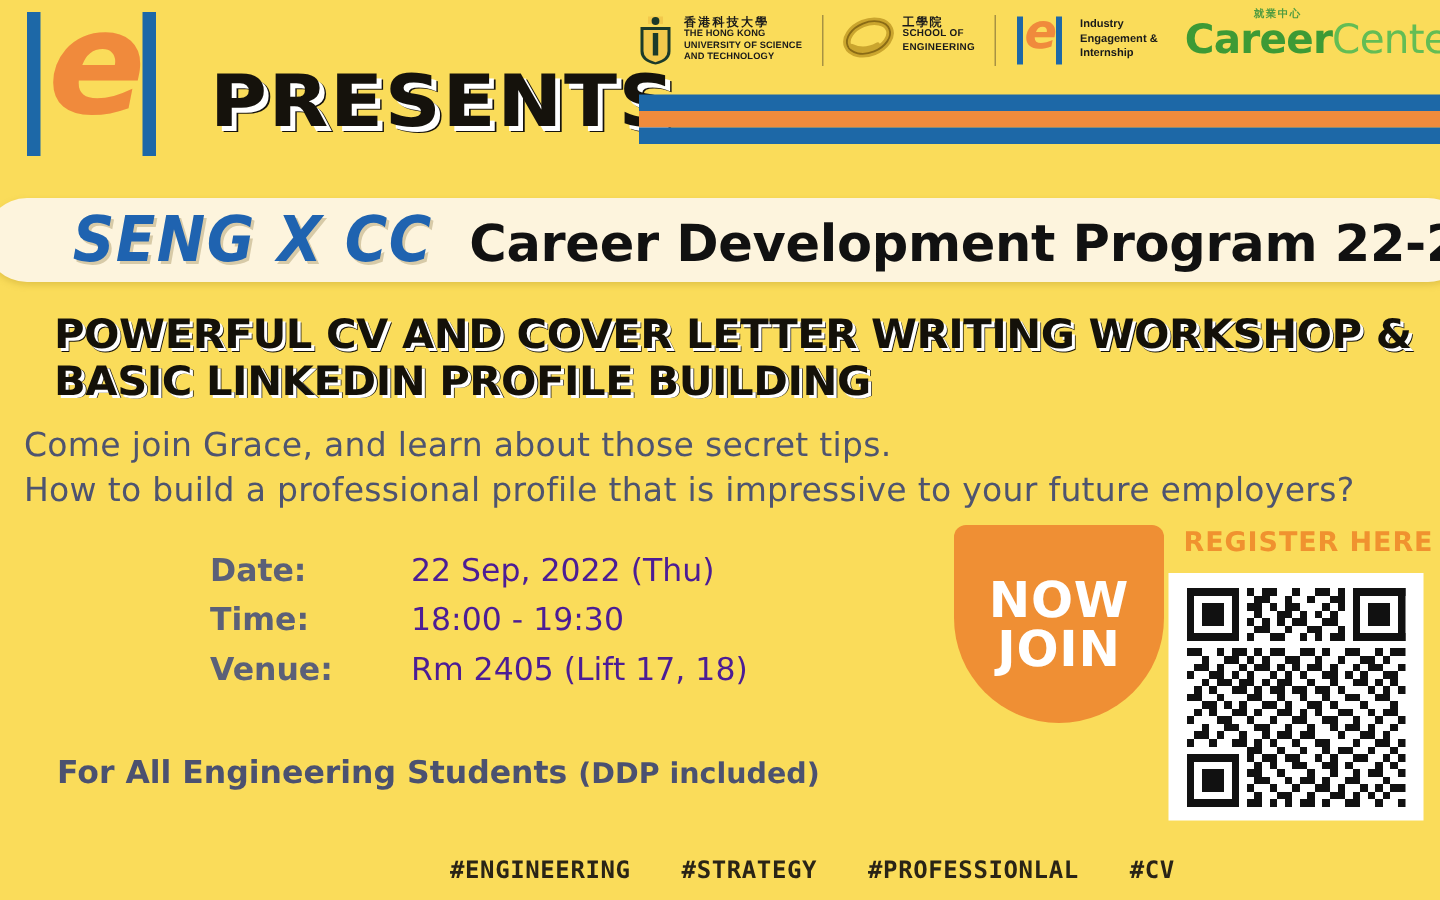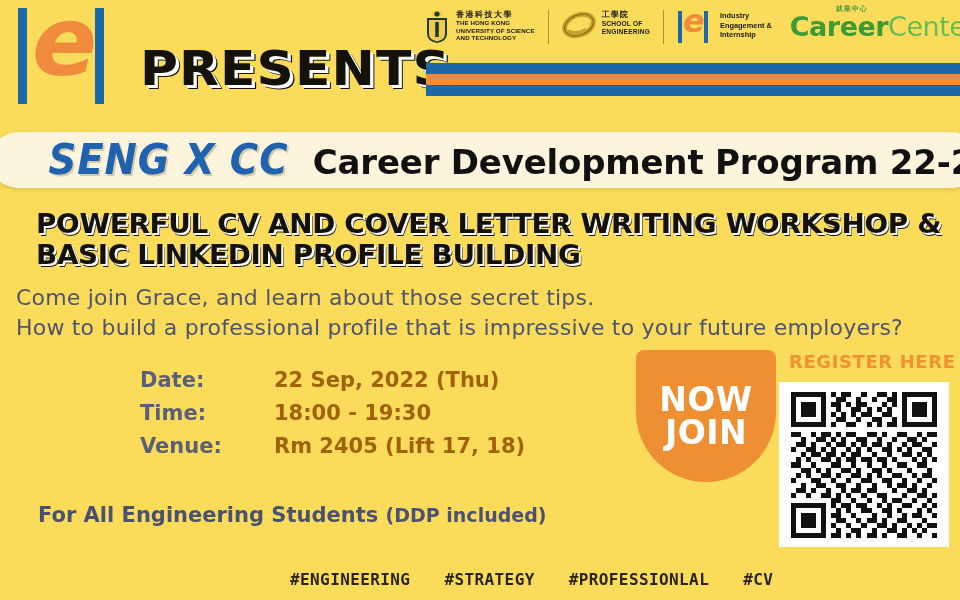--- a/index.html
+++ b/index.html
@@ -292,22 +292,22 @@
     align-items: baseline;
     white-space: nowrap;
   }
   .details .label {
     width: 122px;
     font-weight: 700;
     padding-right: 12px;
     color: #5b6078;
   }
   .details .value {
-    font-weight: 700;
-    color: #a16207;
+    font-weight: 400;
+    color: #4c1d95;
   }
 
   .audience {
     position: absolute;
     left: 38px;
     top: 502px;
     font-family: "DejaVu Sans", sans-serif;
     font-size: 21px;
     line-height: 26px;
     font-weight: 700;
@@ -363,21 +363,21 @@
     background: #ffffff;
     display: flex;
     align-items: center;
     justify-content: center;
   }
   .qr-panel svg { display: block; }
 
   
   .hashtags {
     position: absolute;
-    left: 290px;
+    left: 300px;
     top: 570px;
     width: 640px;
     display: flex;
     align-items: baseline;
     font-family: "DejaVu Sans Mono", monospace;
     font-weight: 700;
     font-size: 16px;
     line-height: 20px;
     color: #2a2416;
     letter-spacing: 0.4px;

